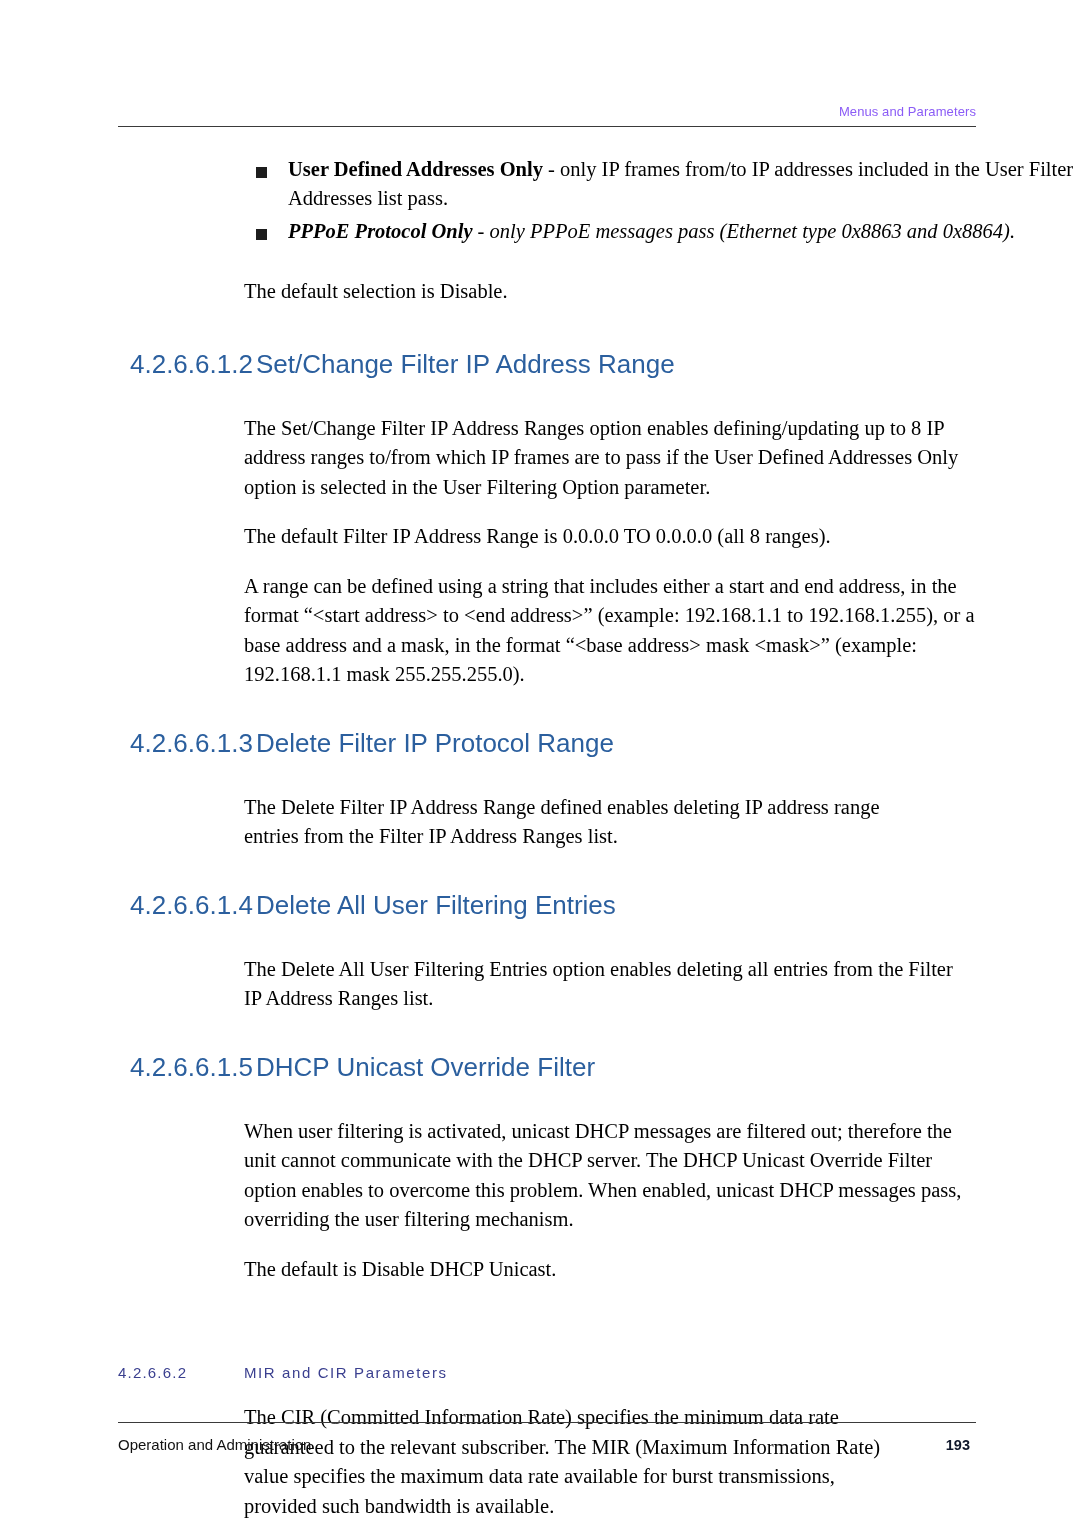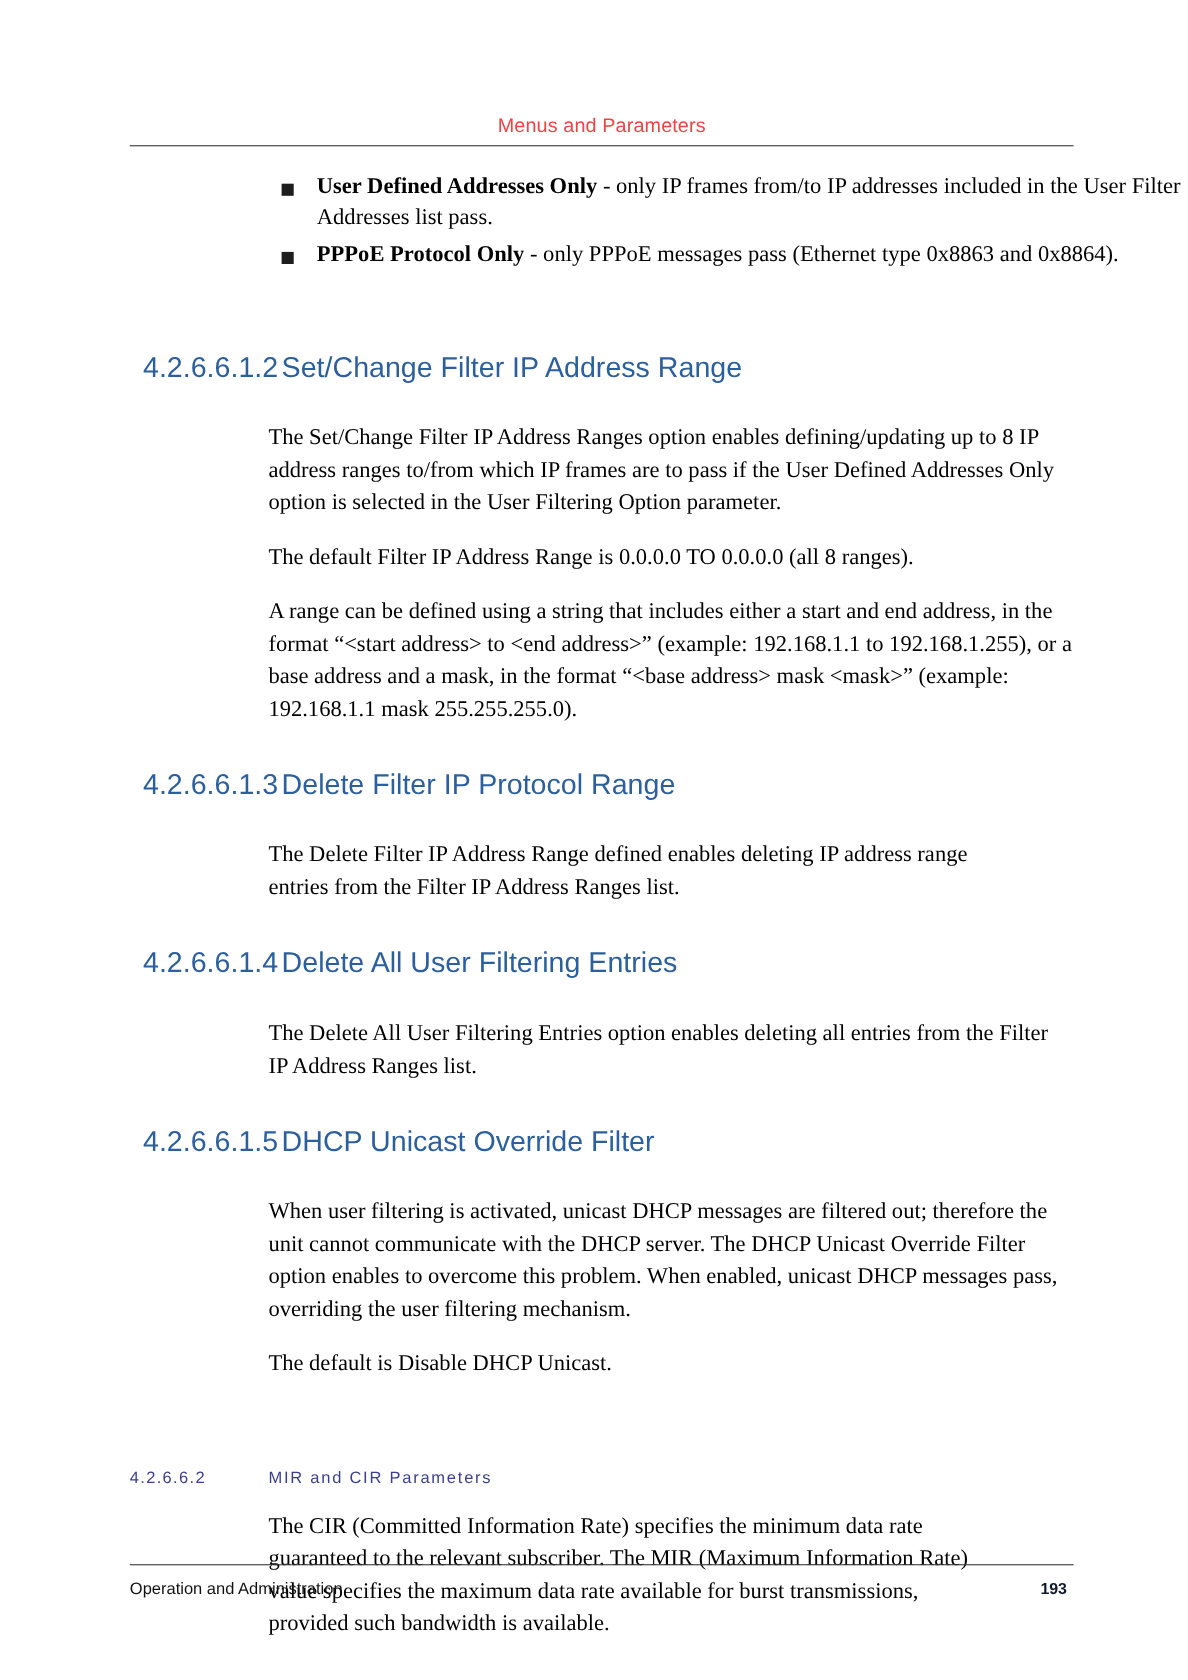--- a/index.html
+++ b/index.html
@@ -24,23 +24,23 @@
 
   
   .header {
     position: absolute;
     left: 118px;
     top: 104px;
     width: 858px;
   }
   .header-text {
     font-family: "Liberation Sans", sans-serif;
-    font-size: 18px;
-    color: #ef4444;
-    text-align: center;
+    font-size: 13px;
+    color: #8b5cf6;
+    text-align: right;
     letter-spacing: 0.1px;
   }
   .header-rule {
     margin-top: 7px;
     border-top: 1.5px solid #3a3a3a;
     width: 100%;
   }
 
   
   .content {
@@ -167,30 +167,33 @@
 
   <div class="content">
 
     <div class="bullet-wrap">
       <div class="bullet-row" style="margin-bottom:4px;">
         <span class="bullet-sq" style="left:138px;top:12px;"></span>
         <div class="bullet-body" style="margin-left:170px;width:806px;">
           <b>User Defined Addresses Only</b><span> - only IP frames from/to IP addresses included in the User Filter Addresses list pass.</span>
         </div>
       </div>
-      <div class="bullet-row" style="margin-bottom:14px;">
+      <div class="bullet-row" style="margin-bottom:14px;font-style:italic;">
         <span class="bullet-sq" style="left:138px;top:12px;"></span>
         <div class="bullet-body" style="margin-left:170px;width:790px;">
           <b>PPPoE Protocol Only</b><span> - only PPPoE messages pass (Ethernet type 0x8863 and 0x8864).</span>
         </div>
       </div>
     </div>
 
     <div class="gap-c"></div>
 
+    <div class="body-block">
+      <p class="para">The default selection is Disable.</p>
+    </div>
 
     <div class="gap-a"></div>
 
     <h3 class="sec">
       <span class="num">4.2.6.6.1.2</span><span>Set/Change Filter IP Address Range</span>
     </h3>
     <div class="gap-b"></div>
     <div class="body-block wide">
       <p class="para">The Set/Change Filter IP Address Ranges option enables defining/updating up to 8 IP address ranges to/from which IP frames are to pass if the User Defined Addresses Only option is selected in the User Filtering Option parameter.</p>
       <div style="height:20px"></div>

